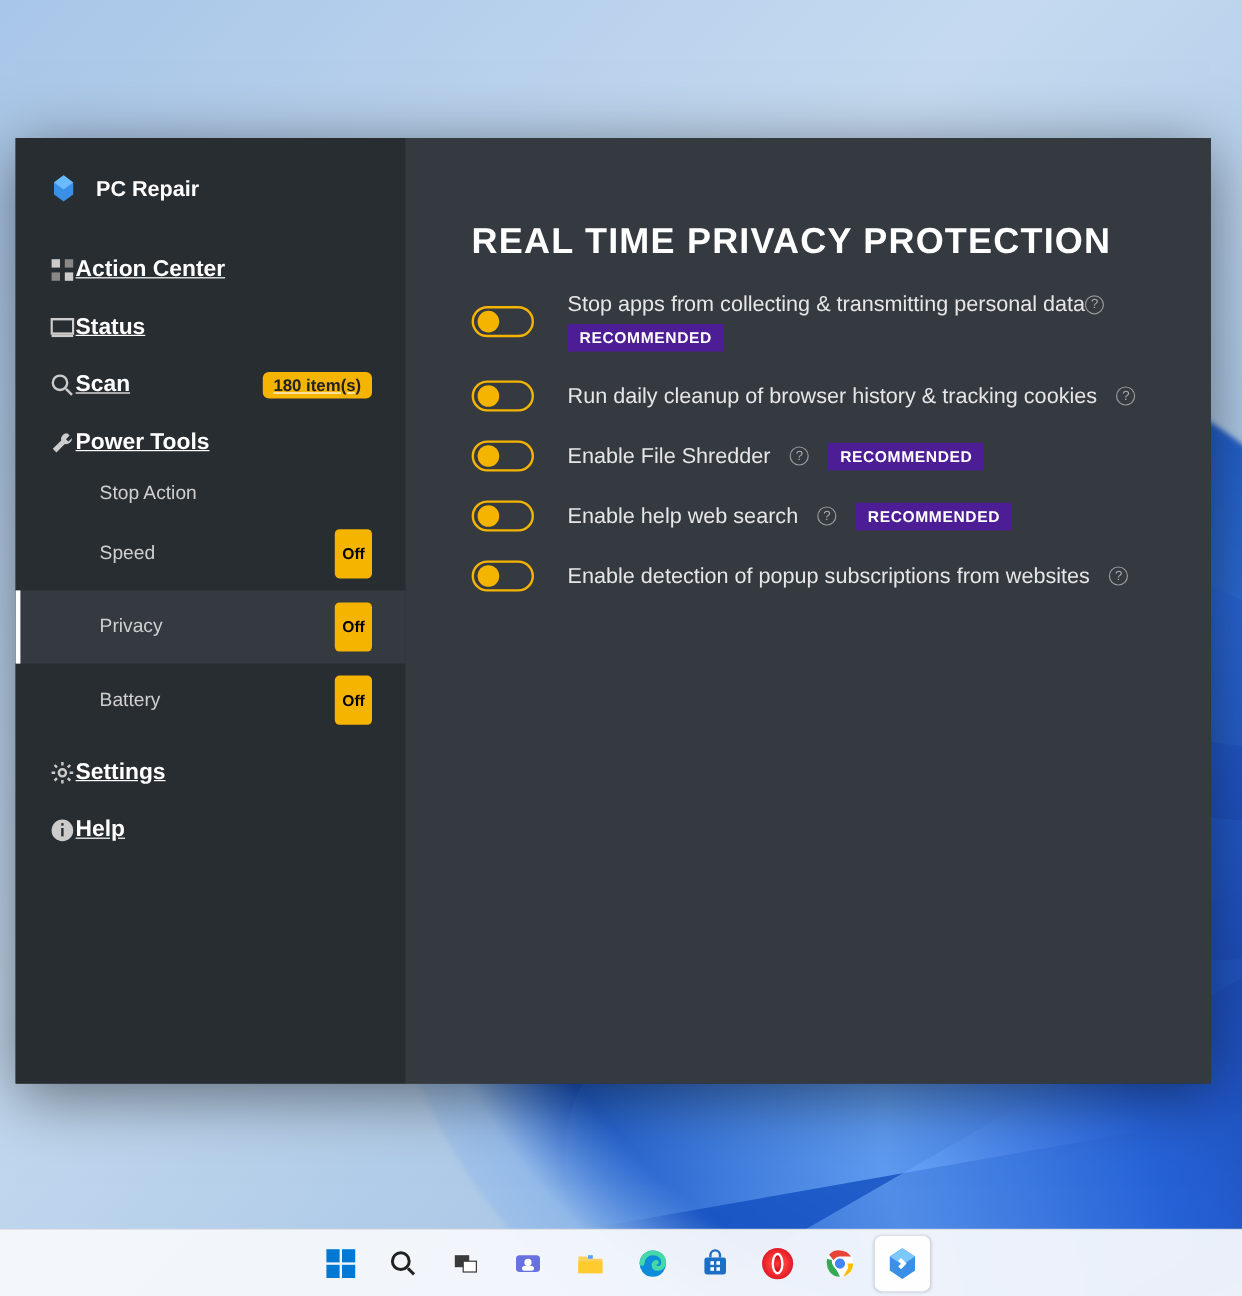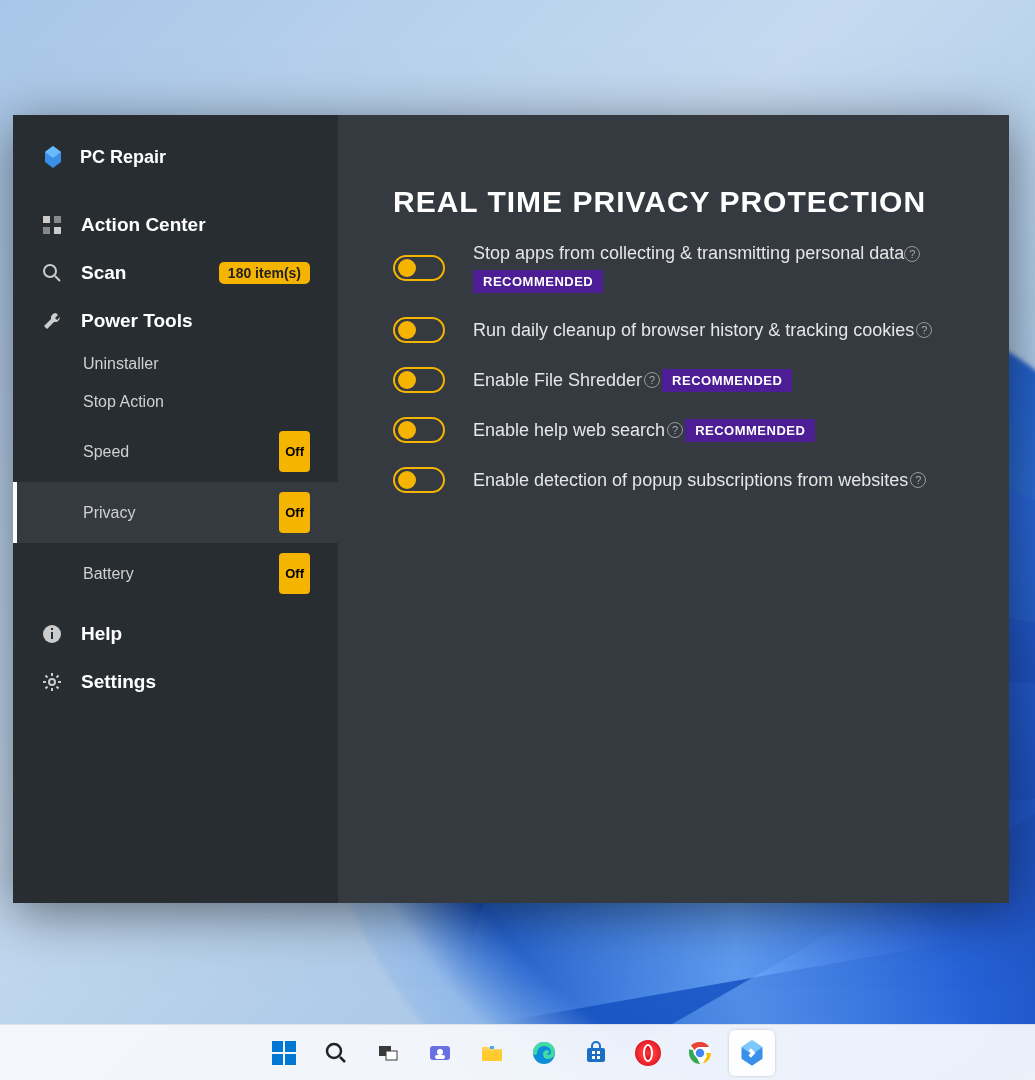--- a/index.html
+++ b/index.html
@@ -31,22 +31,23 @@
 .sidebar {
   width: 325px; background: #282d32; color: #e6e6e6; display: flex; flex-direction: column; padding-top: 25px;
 }
 .sb-brand {
   display: flex; align-items: center; gap: 15px; padding: 5px 28px 32px;
 }
 .brand-icon { width: 24px; height: 24px; display: flex; align-items: center; justify-content: center; }
 .brand-title { font-size: 18px; font-weight: 600; color: #fff; }
 
 .sb-item {
-  display: flex; align-items: flex-end; gap: 18px; padding: 13px 28px; font-size: 19px; font-weight: 600; cursor: pointer; color: #fff;
+  display: flex; align-items: flex-end; padding: 13px 28px; font-size: 19px; font-weight: 600; cursor: pointer; color: #fff;
   position: relative;
+  text-decoration: underline;
 }
 .sb-item .icon-slot { width: 22px; height: 22px; display: flex; align-items: center; justify-content: center; }
 .sb-item .spacer { flex: 1; }
 .sb-badge {
   background: #f5b400; color: #222; font-size: 14px; font-weight: 600; padding: 3px 9px; border-radius: 5px;
 }
 .sb-sub {
   display: flex; align-items: center; padding: 10px 28px 10px 70px; font-size: 16px; font-weight: 400; color: #d0d0d0; cursor: pointer;
 }
 .sb-sub .spacer { flex: 1; }
@@ -72,21 +73,21 @@
 .main p.intro a { color: #6fa9ef; text-decoration: none; }
 .option-row {
   display: flex; align-items: center; gap: 28px; margin-bottom: 24px;
 }
 .toggle {
   width: 52px; height: 26px; border: 2px solid #f5b400; border-radius: 20px; position: relative; cursor: pointer; flex-shrink: 0;
 }
 .toggle .knob {
   position: absolute; width: 18px; height: 18px; border-radius: 50%; background: #f5b400; top: 2px; left: 3px;
 }
-.opt-text { font-size: 18px; color: #e6e6e6; display: flex; align-items: center; flex-wrap: wrap; gap: 2px; }
+.opt-text { font-size: 18px; color: #e6e6e6; display: flex; align-items: center; flex-wrap: wrap; gap: 16px; }
 .rec-tag {
   background: #4c1d95; color: #fff; font-size: 13px; font-weight: 700; padding: 4px 10px; letter-spacing: 0.5px; display: inline-block;
 }
 .help-icon {
   width: 16px; height: 16px; border: 1px solid #999; border-radius: 50%; display: inline-flex; align-items: center; justify-content: center;
   font-size: 11px; color: #aaa; cursor: pointer;
 }
 .apply-btn {
   margin-top: 60px; width: 205px; height: 48px; background: #3e4449; color: #9a9a9a; border: none; font-size: 18px; cursor: pointer;
 }
@@ -132,20 +133,29 @@
         <svg width="20" height="20" viewBox="0 0 20 20">
             <rect x="1" y="1" width="7" height="7" fill="#ccc"></rect>
             <rect x="12" y="1" width="7" height="7" fill="#888"></rect>
             <rect x="1" y="12" width="7" height="7" fill="#888"></rect>
             <rect x="12" y="12" width="7" height="7" fill="#ccc"></rect>
           </svg>
       </span>
       <span>Action Center</span>
     </div>
 
+    <div class="sb-item">
+      <span class="icon-slot">
+        <svg width="20" height="16" viewBox="0 0 20 16">
+            <rect x="1" y="1" width="18" height="12" fill="none" stroke="#ccc" stroke-width="2"></rect>
+            <line x1="1" y1="15" x2="19" y2="15" stroke="#ccc" stroke-width="2"></line>
+          </svg>
+      </span>
+      <span>Status</span>
+    </div>
 
     <div class="sb-item">
       <span class="icon-slot">
         <svg width="20" height="20" viewBox="0 0 20 20">
             <circle cx="8" cy="8" r="6" fill="none" stroke="#ccc" stroke-width="2"></circle>
             <line x1="13" y1="13" x2="18" y2="18" stroke="#ccc" stroke-width="2"></line>
           </svg>
       </span>
       <span>Scan</span>
       <span class="spacer"></span>
@@ -154,23 +164,20 @@
 
     <div class="sb-item">
       <span class="icon-slot">
         <svg width="20" height="20" viewBox="0 0 20 20">
             <path d="M14 2a5 5 0 00-5 6L2 15l3 3 7-7a5 5 0 006-5l-3 3-2-2 3-3z" fill="#ccc"></path>
           </svg>
       </span>
       <span>Power Tools</span>
     </div>
 
-    <div class="sb-sub">
-      <span>Uninstaller</span>
-    </div>
     <div class="sb-sub">
       <span>Stop Action</span>
     </div>
     <div class="sb-sub">
       <span>Speed</span>
       <span class="spacer"></span>
       <span class="off-chip">Off</span>
     </div>
     <div class="sb-sub active">
       <span>Privacy</span>
@@ -181,36 +188,36 @@
       <span>Battery</span>
       <span class="spacer"></span>
       <span class="off-chip">Off</span>
     </div>
 
     <div class="sb-gap"></div>
 
     <div class="sb-item">
       <span class="icon-slot">
         <svg width="20" height="20" viewBox="0 0 20 20">
+            <circle cx="10" cy="10" r="3" fill="none" stroke="#ccc" stroke-width="2"></circle>
+            <path d="M10 1v3M10 16v3M1 10h3M16 10h3M3.5 3.5l2 2M14.5 14.5l2 2M16.5 3.5l-2 2M5.5 14.5l-2 2" stroke="#ccc" stroke-width="2"></path>
+          </svg>
+      </span>
+      <span>Settings</span>
+    </div>
+
+    <div class="sb-item">
+      <span class="icon-slot">
+        <svg width="20" height="20" viewBox="0 0 20 20">
             <circle cx="10" cy="10" r="9" fill="#ccc"></circle>
             <rect x="9" y="8" width="2" height="7" fill="#282d32"></rect>
             <rect x="9" y="4" width="2" height="2" fill="#282d32"></rect>
           </svg>
       </span>
       <span>Help</span>
-    </div>
-
-    <div class="sb-item">
-      <span class="icon-slot">
-        <svg width="20" height="20" viewBox="0 0 20 20">
-            <circle cx="10" cy="10" r="3" fill="none" stroke="#ccc" stroke-width="2"></circle>
-            <path d="M10 1v3M10 16v3M1 10h3M16 10h3M3.5 3.5l2 2M14.5 14.5l2 2M16.5 3.5l-2 2M5.5 14.5l-2 2" stroke="#ccc" stroke-width="2"></path>
-          </svg>
-      </span>
-      <span>Settings</span>
     </div>
   </div>
 
   <div class="main">
     <h1>REAL TIME PRIVACY PROTECTION</h1>
 
     <div class="option-row stack">
       <div class="toggle">
           <div class="knob"></div>
         </div>

